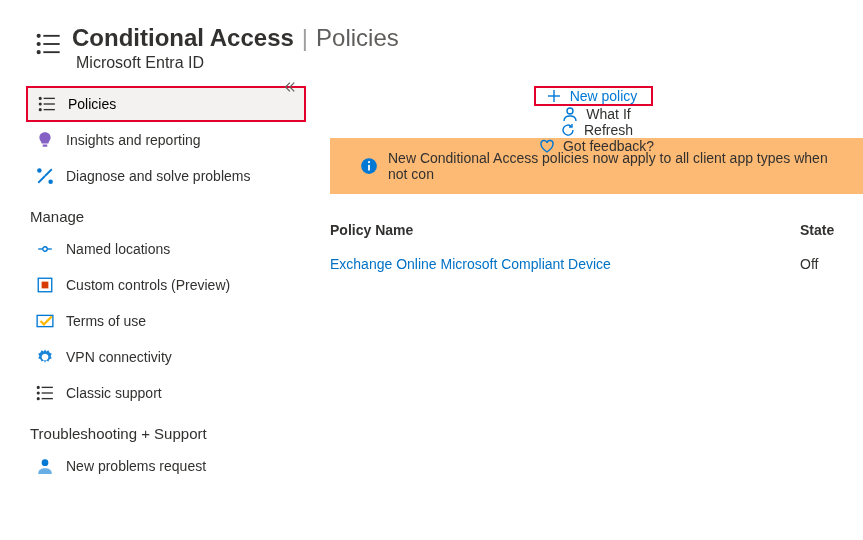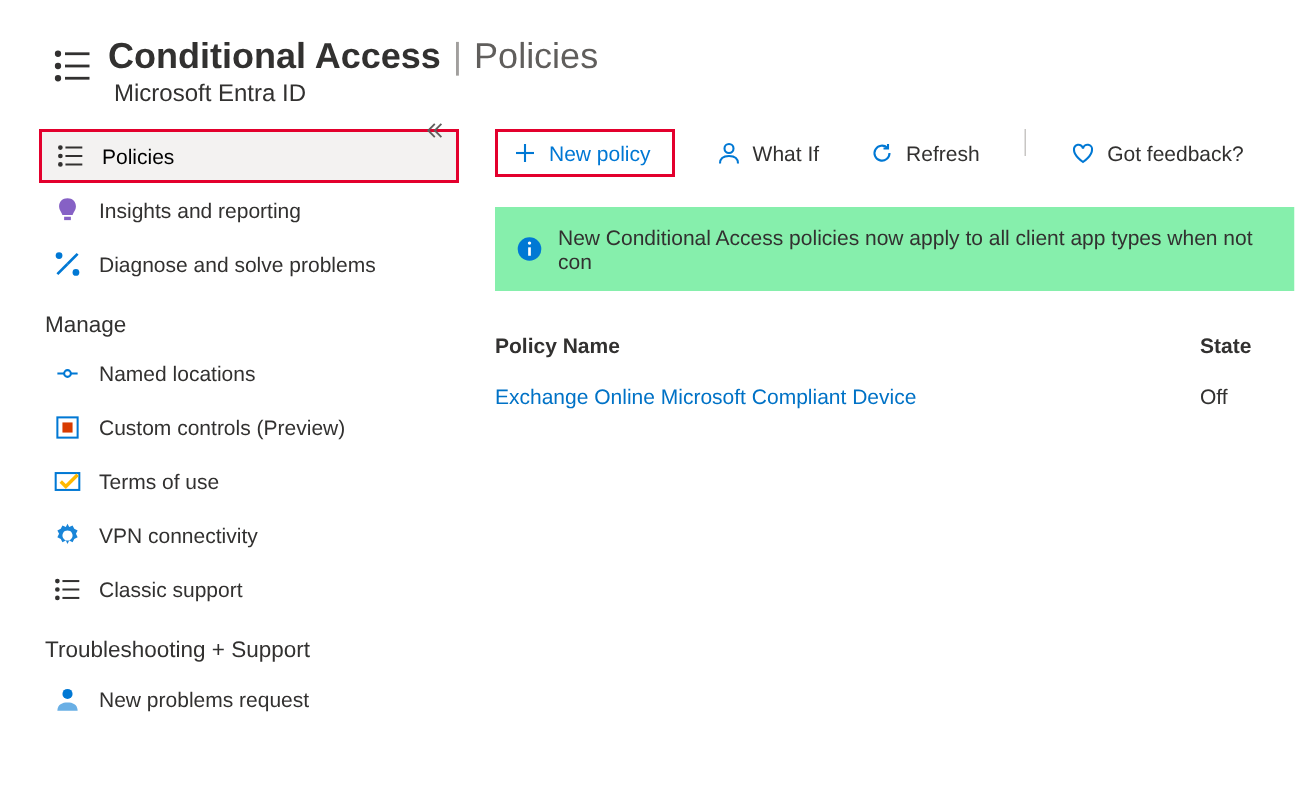--- a/index.html
+++ b/index.html
@@ -13,27 +13,27 @@
   .header-subtitle { font-size: 16px; color:#323130; margin-top:2px; margin-left:4px; }
   .body { display:flex; }
   .sidebar { width: 306px; padding: 8px 0 0 26px; position:relative; }
   .collapse { position:absolute; right:10px; top:2px; color:#605e5c; font-size:14px; cursor:pointer; }
   .nav-item { display:flex; align-items:center; height:36px; padding:0 8px 0 10px; font-size:14px; color:#323130; cursor:pointer; }
   .nav-item .icon { width:18px; height:18px; margin-right:12px; display:flex; align-items:center; justify-content:center; }
   .nav-item.selected { background:#f3f2f1; color:#000; }
   .highlight-red { border:2px solid #e3002d; }
   .section-head { font-size:15px; font-weight:400; padding:14px 0 6px 4px; }
   .main { flex:1; padding: 8px 0 0 24px; }
-  .toolbar { display:flex; align-items:flex-start; height:36px; gap:10px; }
+  .toolbar { display:flex; align-items:center; height:36px; gap:0;flex-direction:column; }
   .tb-btn { display:flex; align-items:center; height:32px; padding:0 12px; font-size:14px; color:#323130; cursor:pointer; }
   .tb-btn .icon { width:16px; height:16px; margin-right:8px; display:flex; align-items:center; justify-content:center; }
   .tb-btn.new { border:2px solid #e3002d; padding:0 14px 0 10px; margin-right:6px; }
   .tb-btn.new .icon, .tb-btn.new span { color:#0078d4; }
   .tb-divider { width:1px; height:18px; background:#c8c6c4; margin:0 8px; }
-  .info-banner { margin-top:16px; background:#86efac; padding:12px 14px; display:flex; align-items:center; font-size:14px; color:#323130; }
+  .info-banner { margin-top:16px; background:#fdba74; padding:12px 30px; display:flex; align-items:center; font-size:14px; color:#323130; }
   .info-banner .icon { color:#0078d4; width:18px; height:18px; margin-right:10px; flex-shrink:0; }
   .table { margin-top:22px; }
   .table-head { display:flex; font-size:14px; font-weight:600; color:#323130; padding:6px 0; }
   .col-name { width:470px; }
   .col-state { flex:1; }
   .table-row { display:flex; padding:12px 0; font-size:14px; }
   .table-row .name { color:#0072c6; cursor:pointer; }
   svg { display:block; }
 </style>
 </head>

